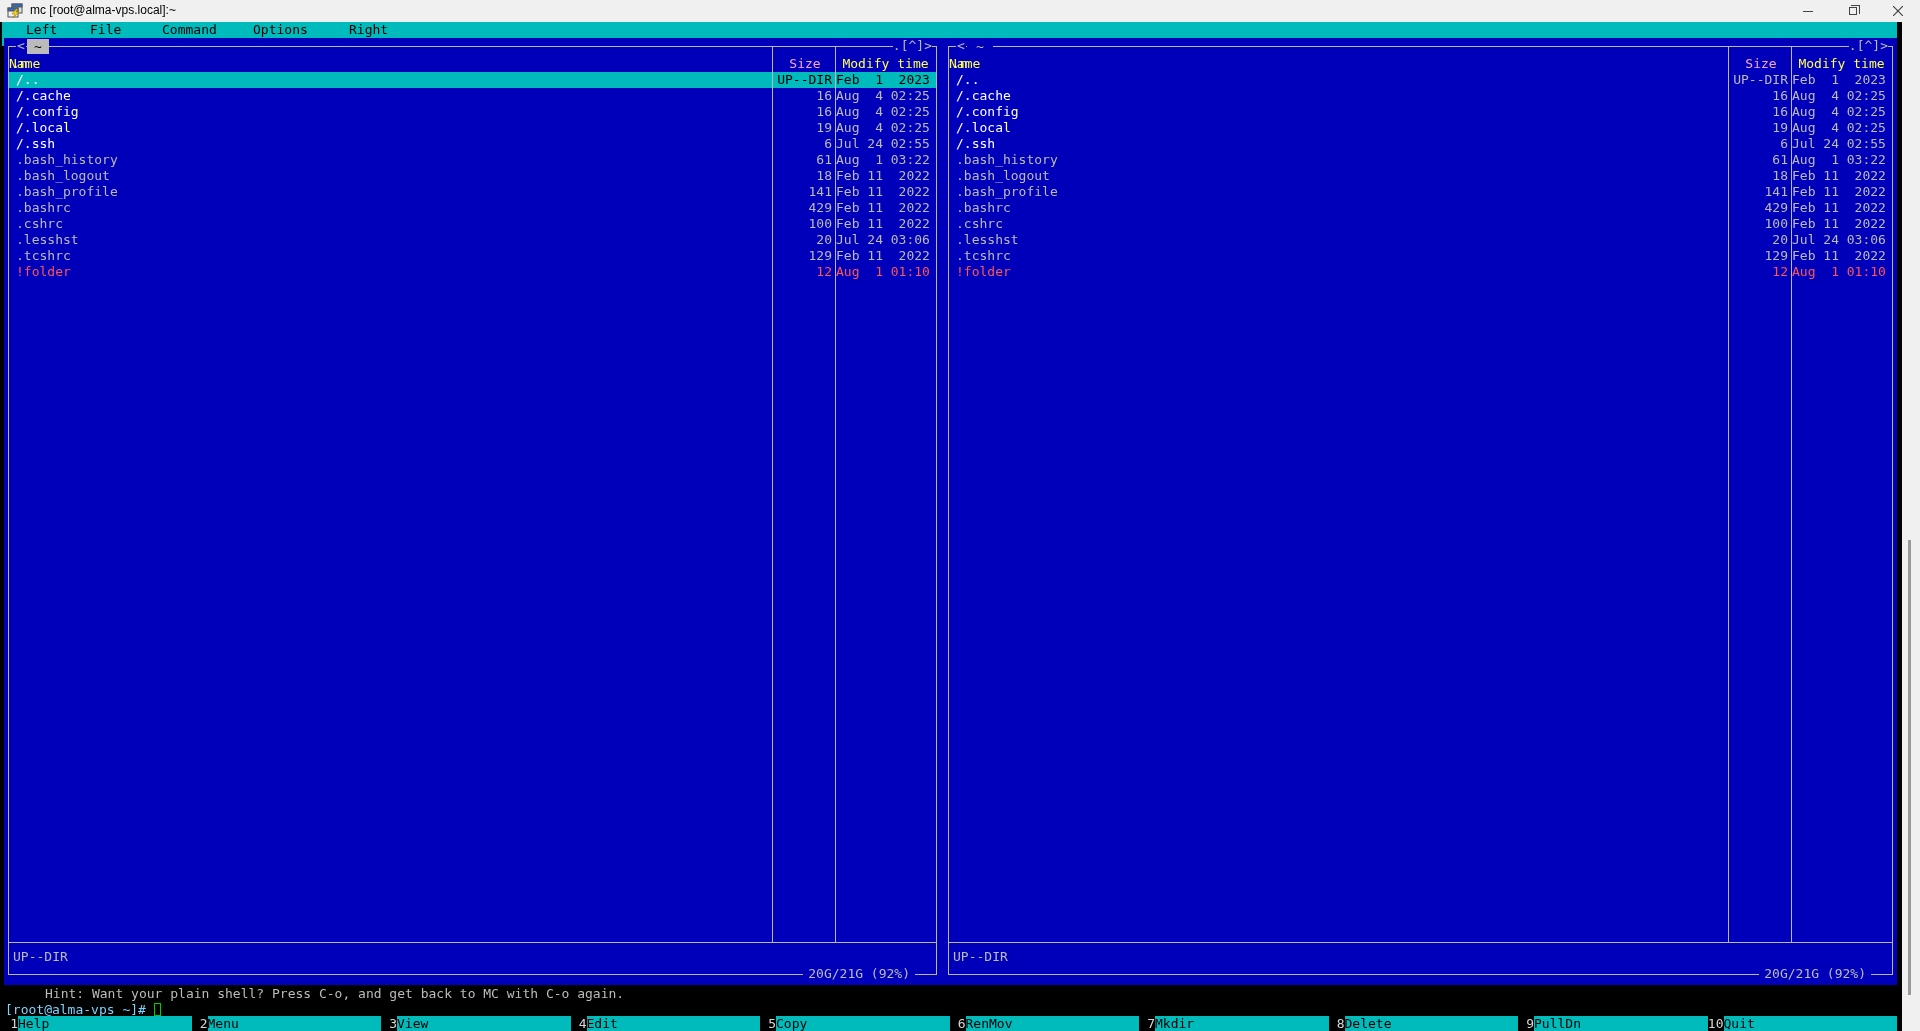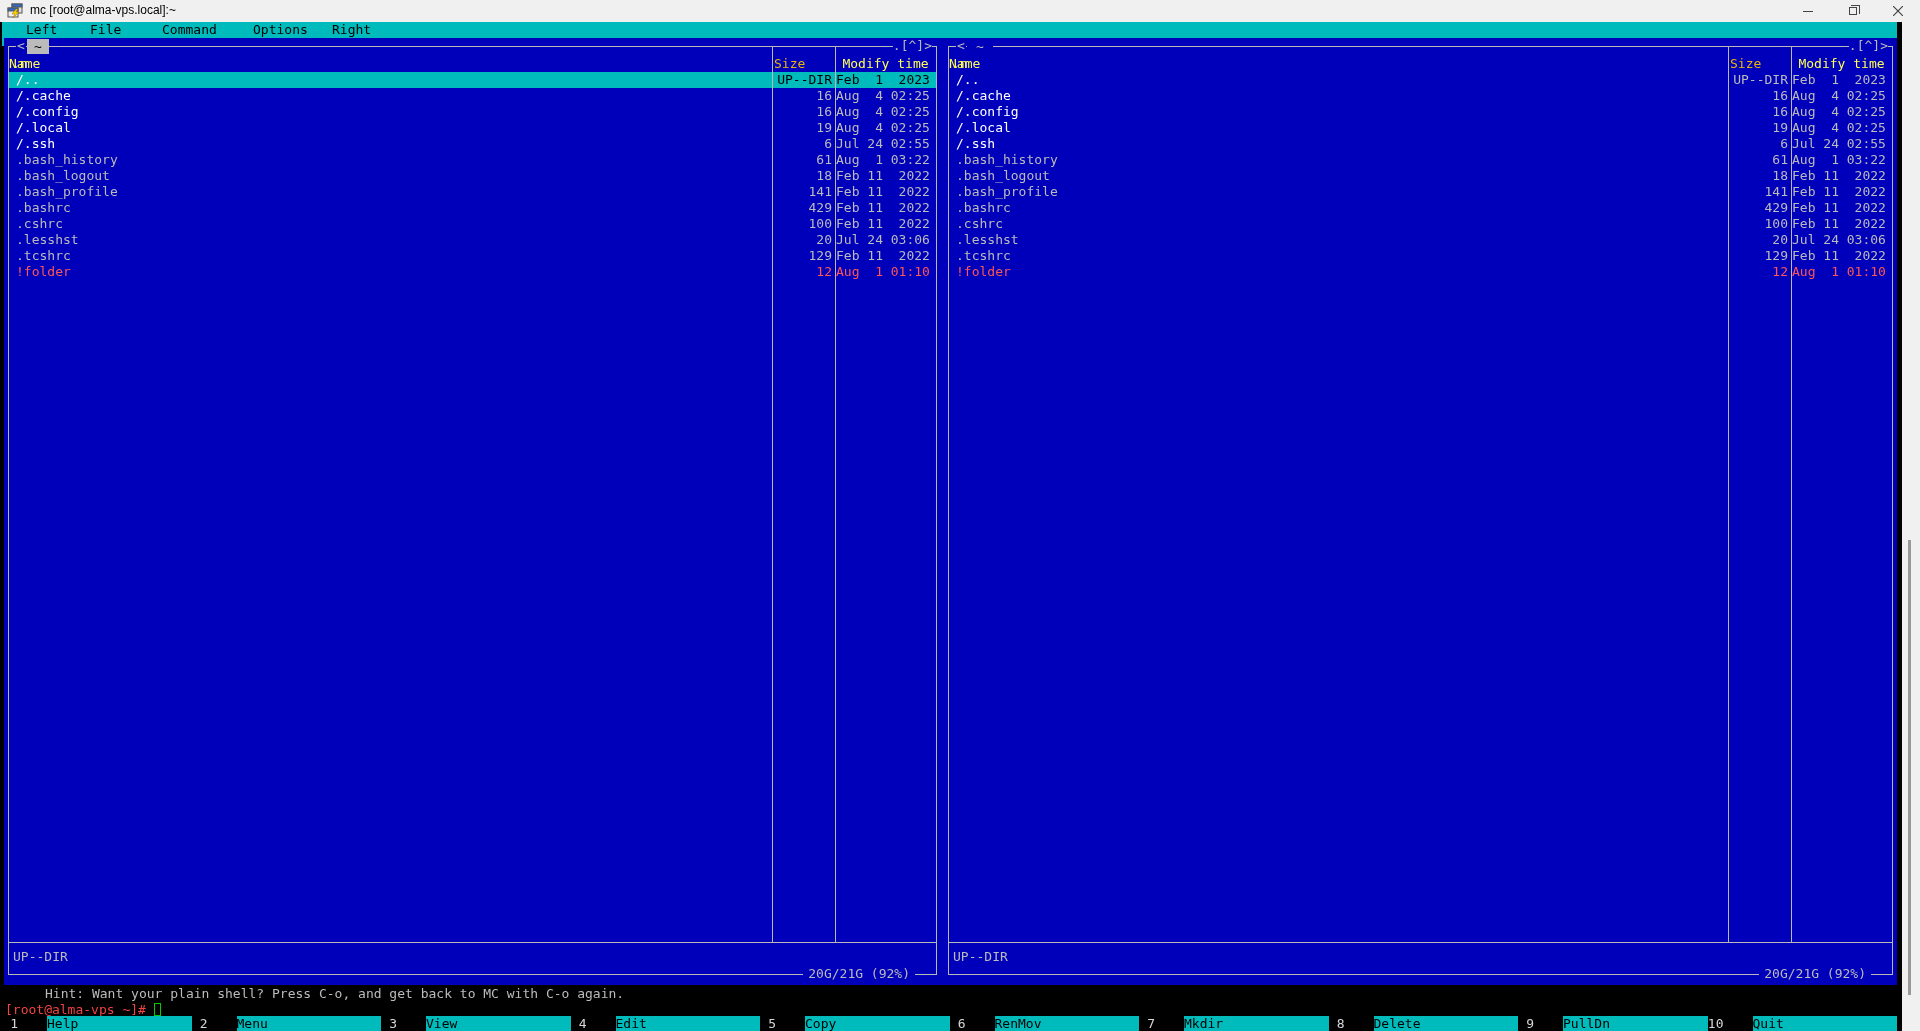--- a/index.html
+++ b/index.html
@@ -28,21 +28,21 @@
   .panel.pr{left:940px;width:953px;}
 
   .p-frame{position:absolute;left:4px;right:4px;top:8px;bottom:10px;border:1px solid #b9b9b9;}
   .p-scroll-left{position:absolute;left:12px;top:0;height:16px;background:#0000bb;color:#b9b9b9;padding:0 1px;z-index:3;}
   .p-tab{position:absolute;left:23px;top:1px;height:15px;padding:0 7px;z-index:3;}
   .p-tab.active{background:#bbbbbb;color:#000;}
   .p-tab.inactive{background:#0000bb;color:#b9b9b9;padding:0 9px;}
   .p-corner{position:absolute;right:9px;top:0;height:16px;background:#0000bb;color:#b9b9b9;z-index:3;white-space:pre;}
   .p-sort{position:absolute;left:8px;top:18px;color:#ffff55;}
   .p-head-name{position:absolute;left:5px;right:168px;top:18px;color:#ffff55;}
-  .p-head-size{position:absolute;right:105px;width:62px;top:18px;text-align:left;color:#eab308;}
+  .p-head-size{position:absolute;right:105px;width:62px;top:18px;text-align:center;color:#f9a8d4;}
   .p-head-time{position:absolute;right:7px;width:97px;top:18px;text-align:center;color:#ffff55;white-space:pre;}
 
   .p-div{position:absolute;top:9px;bottom:42px;width:1px;background:#b9b9b9;z-index:2;}
   .p-div1{right:168px;} .p-div2{right:105px;}
 
   .p-list{position:absolute;left:5px;right:5px;top:34px;}
   .row{position:relative;height:16px;}
   .row span{color:#bbbbbb;}
   .row.updir .r-name,.row.dir .r-name{color:#ffffff;}
   .row.stale span{color:#ff5555;}
@@ -50,27 +50,27 @@
   .row.selected span{color:#000000;}
   .r-name{position:absolute;left:7px;white-space:pre;}
   .r-size{position:absolute;right:101px;width:64px;text-align:right;padding-right:3px;white-space:pre;}
   .r-time{position:absolute;right:3px;width:97px;white-space:pre;}
 
   .p-sep{position:absolute;left:5px;right:5px;top:904px;height:1px;background:#b9b9b9;}
   .p-mini{position:absolute;left:9px;top:911px;color:#bbbbbb;}
   .p-free{position:absolute;right:26px;top:928px;height:16px;background:#0000bb;padding:0 5px;color:#bbbbbb;z-index:3;white-space:pre;}
 
   .hint{position:absolute;left:5px;top:964px;color:#bbbbbb;white-space:pre;padding-left:40px;}
-  .prompt-row{position:absolute;left:5px;top:980px;color:#ef4444;white-space:pre;}
+  .prompt-row{position:absolute;left:5px;top:980px;color:#7dd3fc;white-space:pre;}
   .cursor{display:inline-block;width:7px;height:13px;border:1px solid #00cc00;vertical-align:-2px;margin-left:8px;}
 
   .fkeys{position:absolute;left:2px;top:994px;width:1895px;height:15px;display:flex;}
   .fk-slot{flex:1 1 0;display:flex;height:15px;}
   .fk-num{width:16px;text-align:right;color:#d7d7d7;background:#000;line-height:15px;}
-  .fk-label{flex:1;background:#00bbbb;color:#000;line-height:15px;margin-left:29px;}
+  .fk-label{flex:1;background:#00bbbb;color:#000;line-height:15px;}
 
   
   .sbar{position:absolute;left:1902px;top:22px;width:18px;height:1009px;background:#f0f0f0;}
   .sbar-thumb{position:absolute;left:6px;top:518px;width:3px;height:455px;background:#9a9a9a;}
 </style>
 </head>
 <body>
 
 <div class="titlebar">
   <svg class="app-icon" viewBox="0 0 16 16">
@@ -97,21 +97,21 @@
   </div>
 </div>
 
 <div class="terminal mono">
 
   <div class="menubar">
       <span class="menu-item" style="left: 24px;">Left</span>
       <span class="menu-item" style="left: 88px;">File</span>
       <span class="menu-item" style="left: 160px;">Command</span>
       <span class="menu-item" style="left: 251px;">Options</span>
-      <span class="menu-item" style="left: 330px;">Right</span>
+      <span class="menu-item" style="left: 347px;">Right</span>
     </div>
 
   <div class="bluearea">
 
     <div class="panel pl">
       <div class="p-frame"></div>
       <span class="p-scroll-left">&lt;</span>
       <span class="p-tab active">~</span>
       <span class="p-corner">.[^]&gt;</span>
       <span class="p-sort">.n</span>

